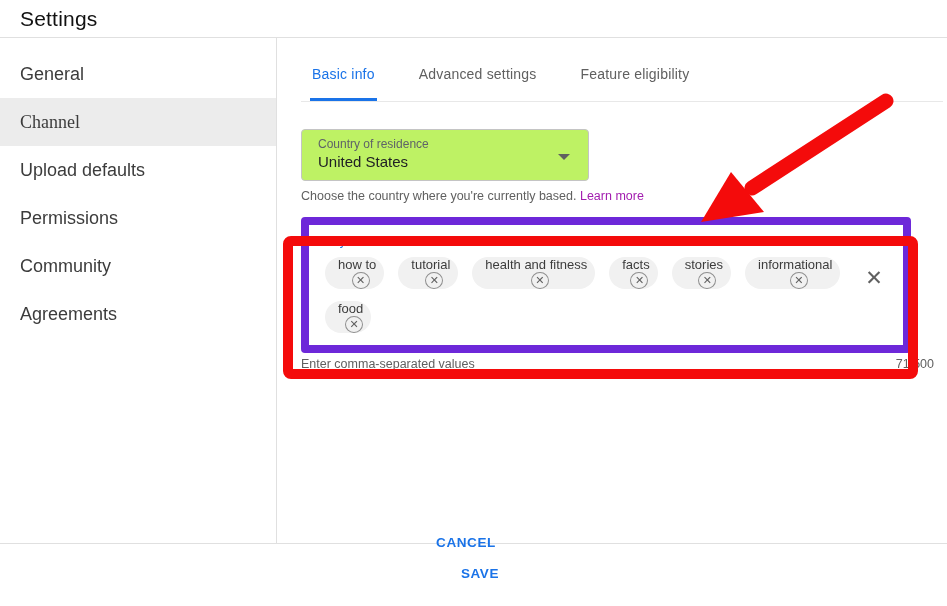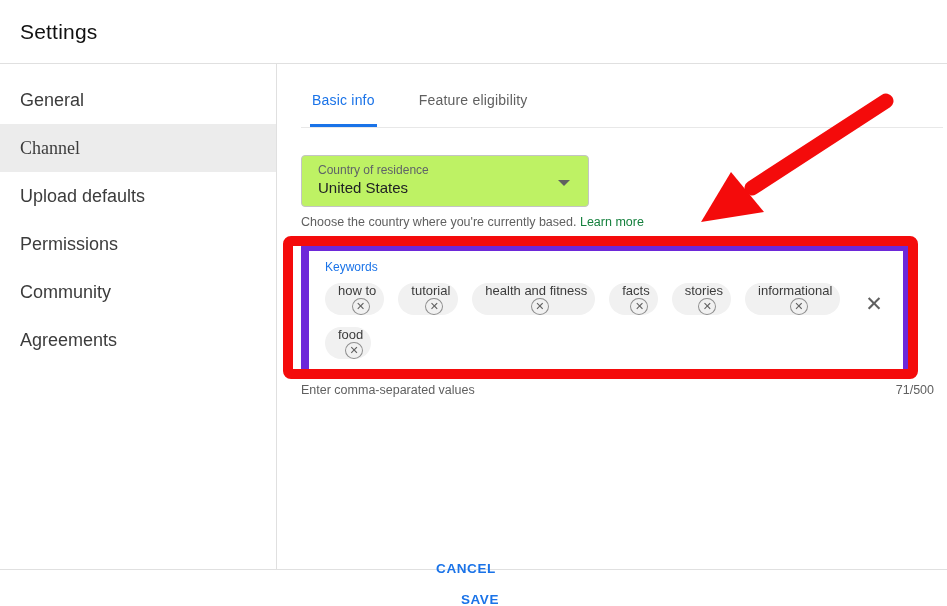--- a/index.html
+++ b/index.html
@@ -7,21 +7,21 @@
   .app {
     position:relative;
     width:947px; height:606px;
     background:#fff;
     font-family:"Liberation Sans", sans-serif;
     color:#202124;
     overflow:hidden;
   }
   
   .header {
-    height:64px;
+    height:38px;
     display:flex; align-items:center;
     padding-left:20px;
     border-bottom:1px solid #e0e0e0;
   }
   .header .title {
     font-size:21px; font-weight:500; color:#111;
     letter-spacing:0.2px;
   }
   
   .body { display:flex; height:505px; }
@@ -72,21 +72,21 @@
     position:absolute; right:18px; top:24px;
     width:0; height:0;
     border-left:6px solid transparent;
     border-right:6px solid transparent;
     border-top:6px solid #606060;
   }
   .country-helper {
     margin-top:8px;
     font-size:12.5px; color:#606060;
   }
-  .country-helper a { color:#15803d; text-decoration:none; cursor:pointer; }
+  .country-helper a { color:#a21caf; text-decoration:none; cursor:pointer; }
   
   .keywords-box {
     margin-top:14px;
     width:610px;
     border:8px solid #6d28d9; border-radius:4px;
     padding:9px 14px 12px 16px;
     background:#fff;
   }
   .kw-label { font-size:12px; color:#1a73e8; display:block; margin-bottom:9px; }
   .kw-row { display:flex; align-items:flex-start; }
@@ -187,20 +187,23 @@
       </div>
     </div>
 
     <div class="content">
 
       <div class="tabs">
         <div class="tab active">
           <span>Basic info</span>
         </div>
         <div class="tab">
+          <span>Advanced settings</span>
+        </div>
+        <div class="tab">
           <span>Feature eligibility</span>
         </div>
       </div>
 
       <div class="dropdown">
         <span class="dd-label">Country of residence</span>
         <span class="dd-value">United States</span>
         <span class="caret"></span>
       </div>
       <div class="country-helper">

